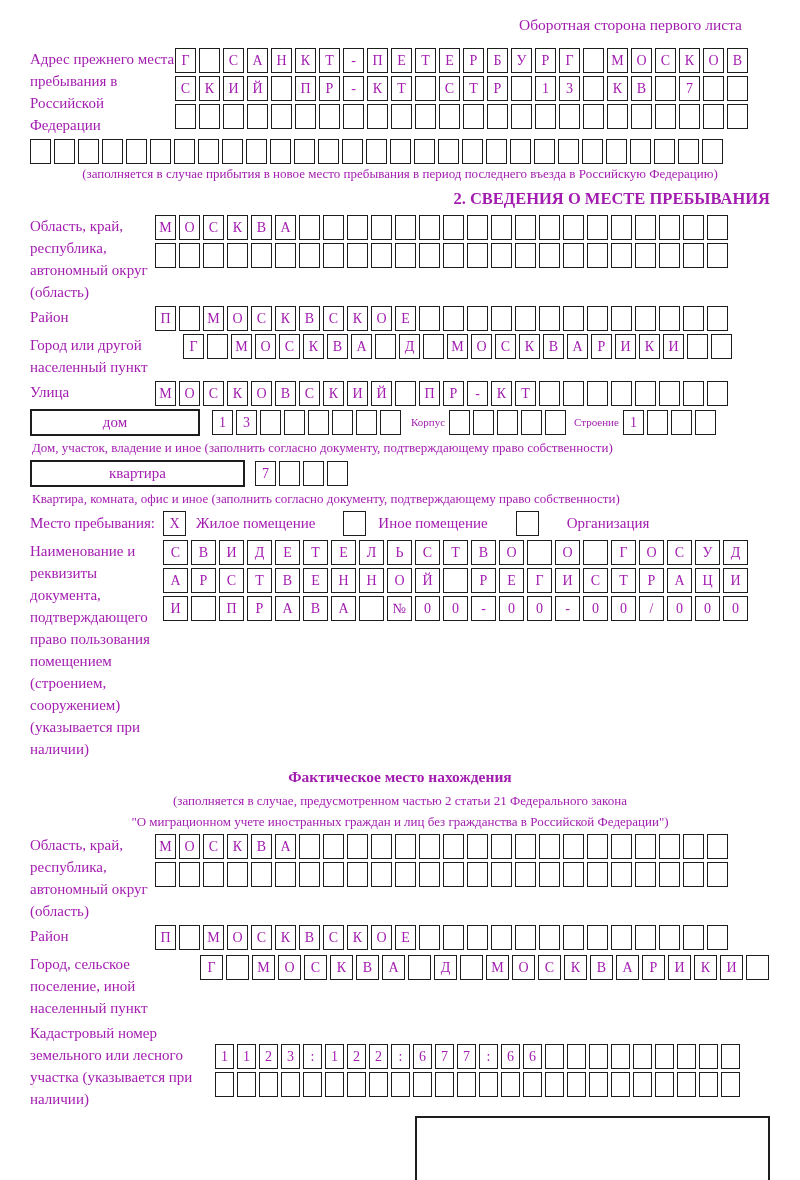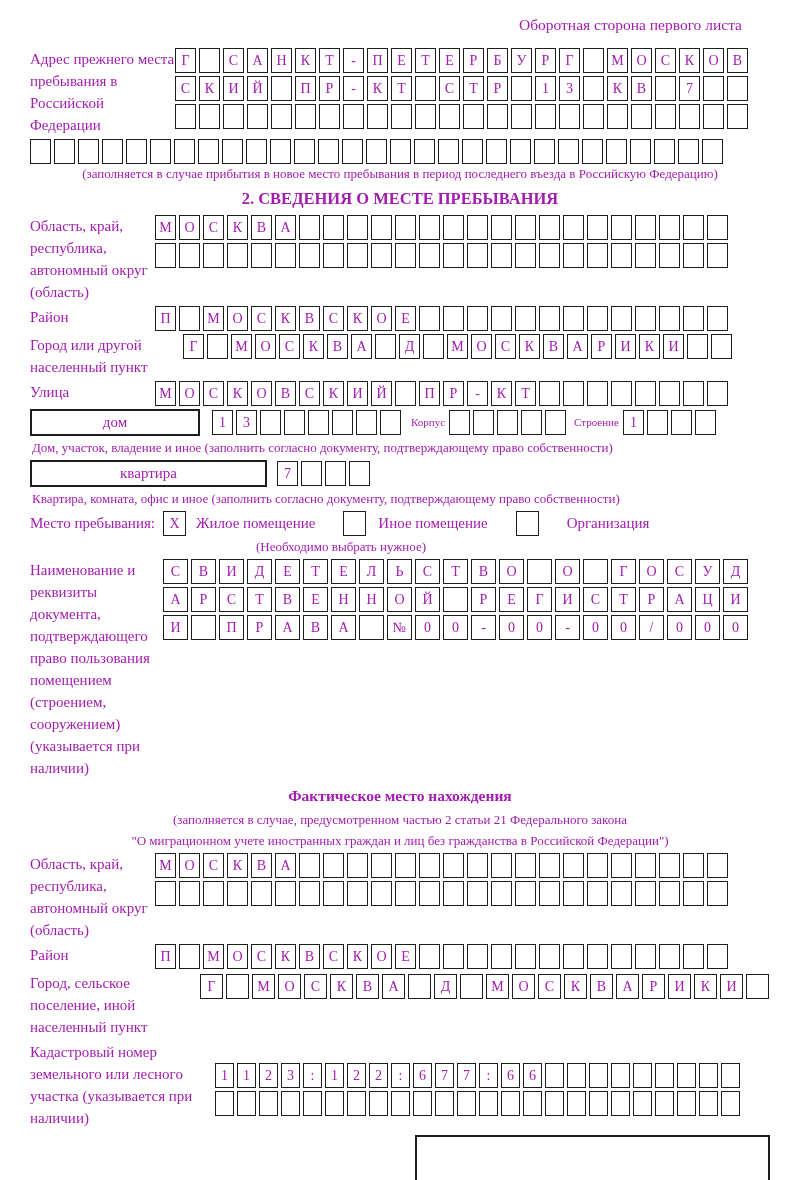--- a/index.html
+++ b/index.html
@@ -23,28 +23,28 @@
     width:21px;height:25px;display:flex;align-items:center;justify-content:center;
     font-size:14px;line-height:1;background:#fff;
   }
   .cw25 .cell{width:25px;}
   .cw23 .cell{width:23px;}
   .cw19 .cell{width:19px;}
   .ind28{margin-left:28px;}
   .ind20{margin-left:20px;}
   .note{font-size:13px;line-height:17px;margin:1px 0 4px 2px;}
   .center{text-align:center;margin-left:0;}
-  .s2title{font-weight:bold;font-size:16.5px;text-align:center;margin:7px 0 6px 0;}
+  .s2title{font-weight:bold;font-size:16.5px;text-align:right;margin:7px 0 6px 0;}
   .facttitle{font-weight:bold;font-size:15.5px;text-align:center;margin:8px 0 6px 0;}
   .wbox{
     box-sizing:border-box;border:2px solid #1d1d1d;height:27px;flex:none;
     display:flex;align-items:center;justify-content:center;font-size:15px;background:#fff;
   }
   .bw170{width:170px;margin-right:12px;}
-  .bw215{width:237px;margin-right:10px;}
+  .bw215{width:215px;margin-right:10px;}
   .inlbl{font-size:11px;line-height:26px;flex:none;}
   .domrow .cellrow{margin-top:1px;}
   .mestorow{align-items:center;margin-top:4px;margin-bottom:0;}
   .plain{font-size:15px;flex:none;}
   .chk{
     flex:none;box-sizing:border-box;border:1.6px solid #1d1d1d;width:23px;height:25px;
     display:flex;align-items:center;justify-content:center;font-size:14px;background:#fff;
   }
   .mestonote{text-align:center;padding-right:120px;margin-top:2px;}
   .docblock{margin-top:4px;}
@@ -368,21 +368,20 @@
 
   <div class="frow mestorow">
     <span class="plain">Место пребывания:</span>
     <span class="chk" style="margin-left:8px;">X</span>
     <span class="plain" style="margin-left:10px;">Жилое помещение</span>
     <span class="chk" style="margin-left:28px;"></span>
     <span class="plain" style="margin-left:12px;">Иное помещение</span>
     <span class="chk" style="margin-left:28px;"></span>
     <span class="plain" style="margin-left:28px;">Организация</span>
   </div>
-  <div class="note mestonote">(Необходимо выбрать нужное)</div>
 
   <div class="frow docblock">
     <div class="lbl w133">Наименование и реквизиты документа, подтверждающего право пользования помещением (строением, сооружением) (указывается при наличии)</div>
     <div class="cellcol">
       <div class="cellrow cw25">
           <span class="cell">С</span>
           <span class="cell">В</span>
           <span class="cell">И</span>
           <span class="cell">Д</span>
           <span class="cell">Е</span>

